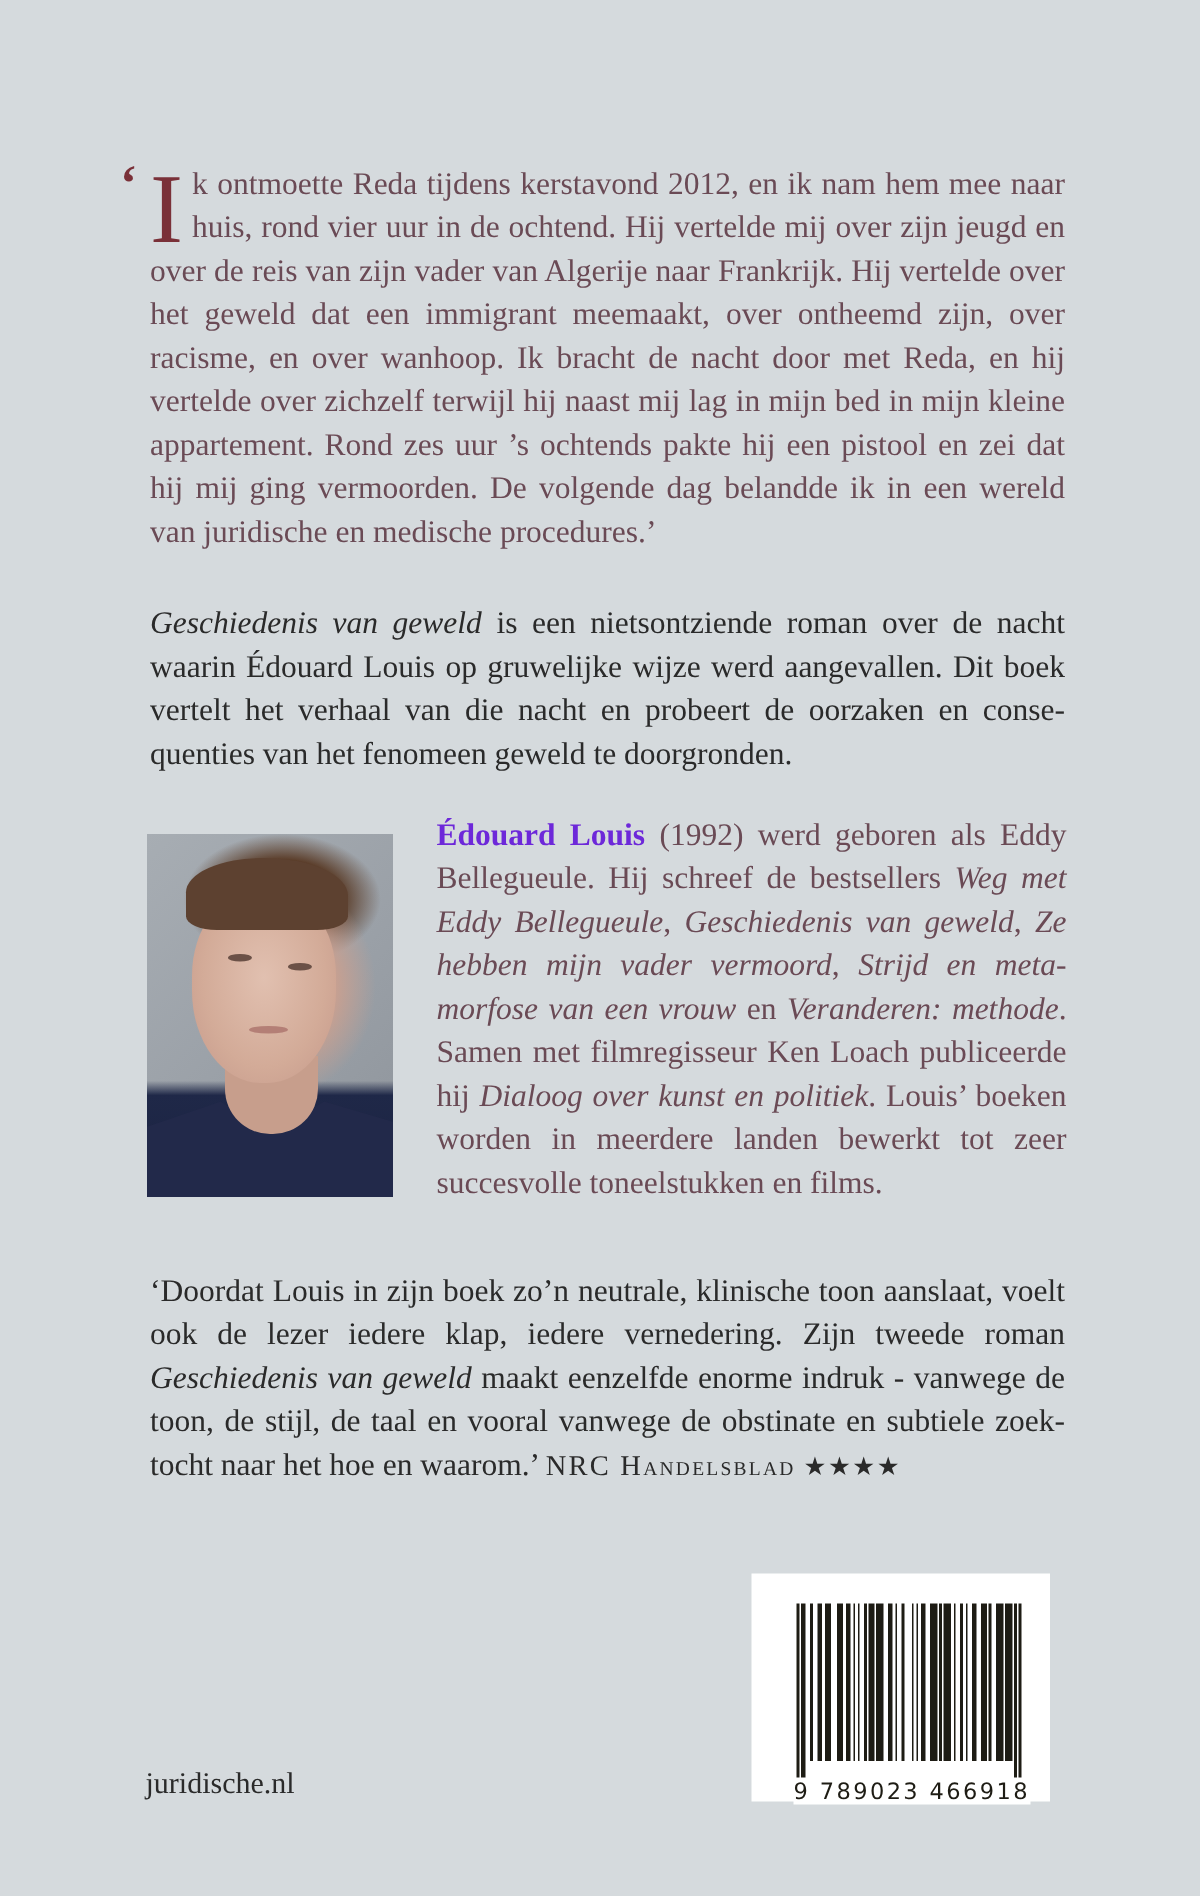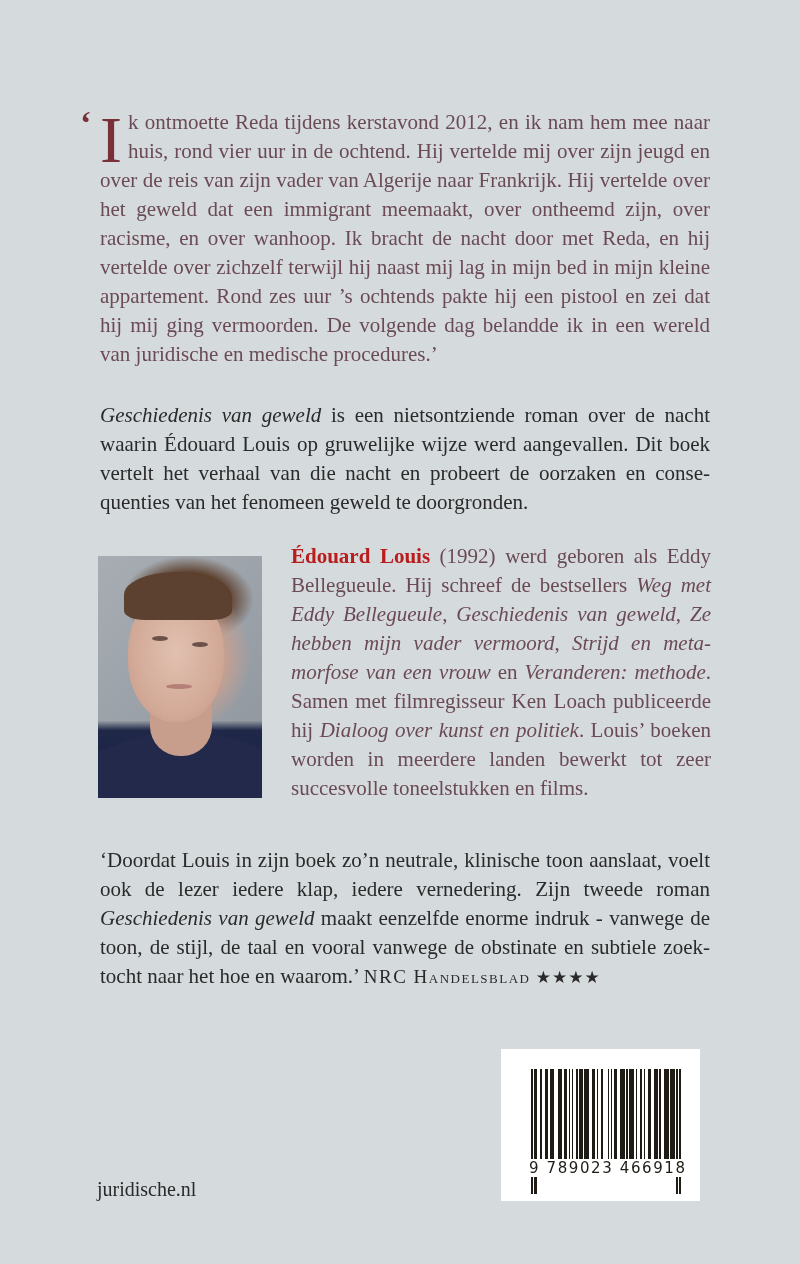--- a/index.html
+++ b/index.html
@@ -81,21 +81,21 @@
   .photo-mouth { position: absolute; left: 68px; top: 128px; width: 26px; height: 5px; background: #b47f76; border-radius: 50%; }
 
   .bio-block {
     position: absolute;
     left: 291px; top: 542px; width: 420px;
     color: #6a4a55;
     font-size: 21px;
     line-height: 29px;
     text-align: justify;
   }
-  .bio-block .name { font-weight: bold; color: #b91c1c; }
+  .bio-block .name { font-weight: bold; color: #6d28d9; }
 
   .review-block {
     position: absolute;
     left: 100px; top: 846px; width: 610px;
     color: #2a2a2a;
     font-size: 21px;
     line-height: 29px;
     text-align: justify;
   }
   .source {
@@ -111,21 +111,21 @@
     background: #ffffff;
   }
   .barcode-bars {
     position: absolute; left: 30px; top: 20px; width: 150px; height: 125px;
     display: flex; align-items: stretch;
   }
   .barcode-bars span { display: block; background: #1e1c14; height: 100%; }
   .barcode-bars span.gap { background: transparent; }
   .barcode-bars span.short { height: 84%; }
   .barcode-num {
-    position: absolute; left: 28px; top: 110px;
+    position: absolute; left: 28px; top: 136px;
     font-family: "DejaVu Sans", sans-serif;
     font-size: 15px; color: #1e1c14;
     letter-spacing: 1.6px;
     background: #fff;
     white-space: pre;
   }
 
   .publisher-url {
     position: absolute;
     left: 97px; top: 1178px;

